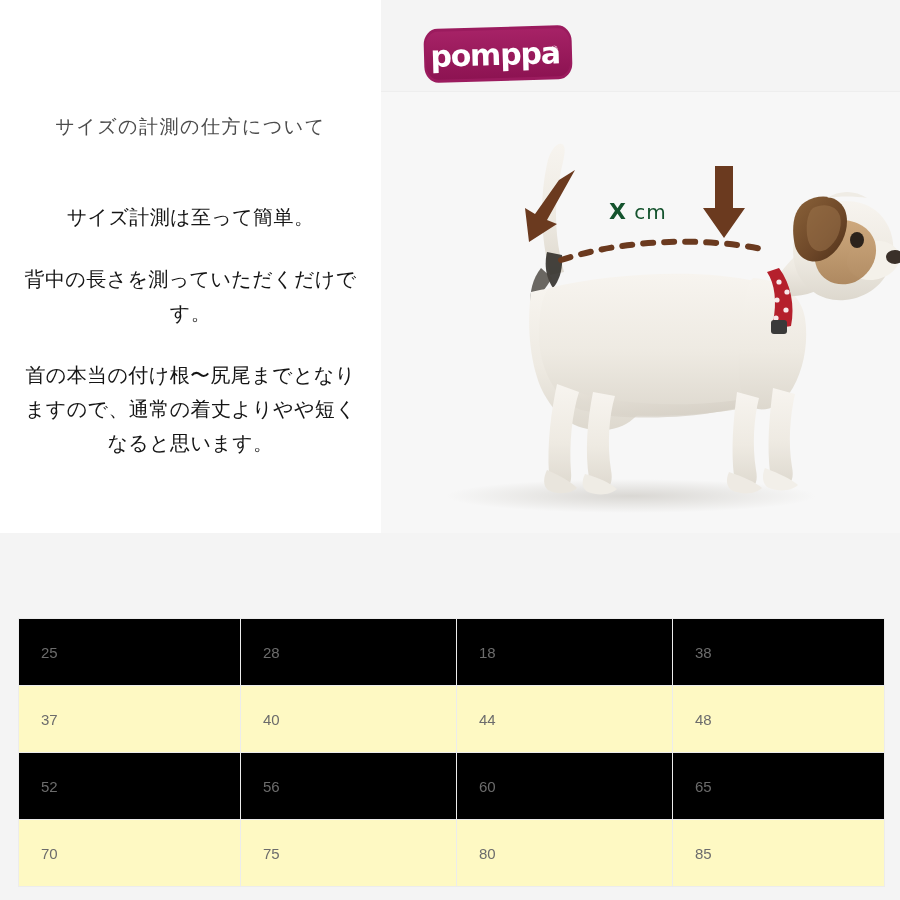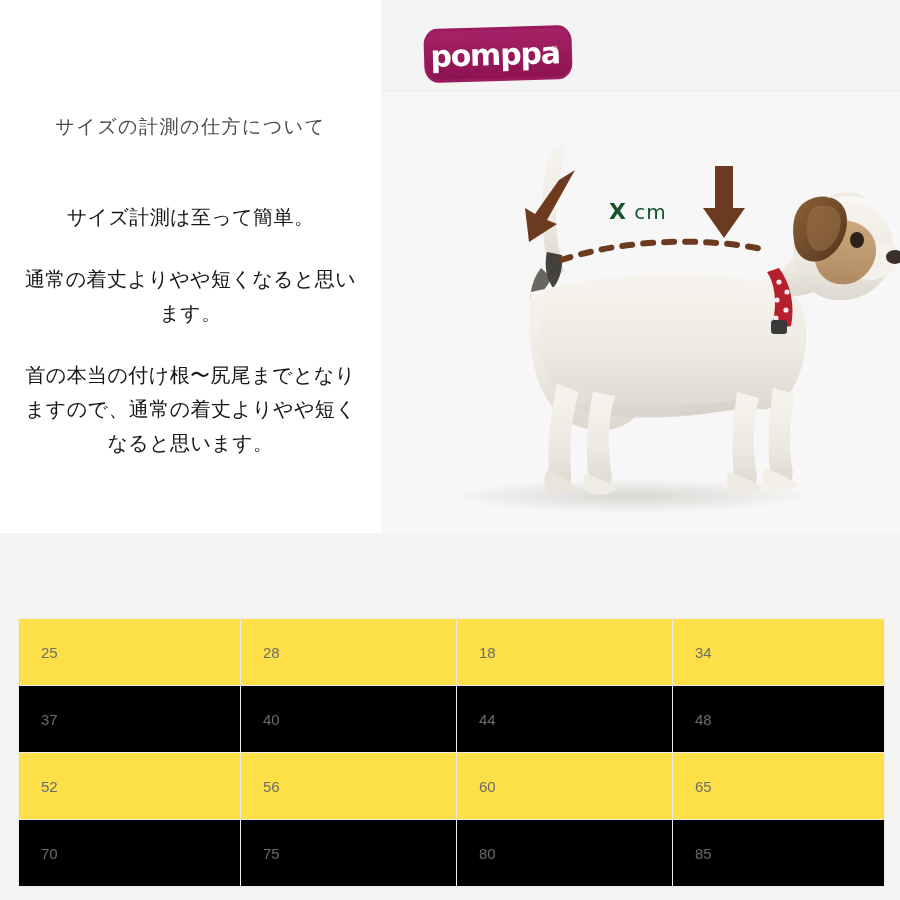--- a/index.html
+++ b/index.html
@@ -118,39 +118,39 @@
   }
   #size-table td{
     height:66px;
     padding:0 0 0 22px;
     font-size:15px;
     color:#6c6c6c;
     border:1px solid #ececec;
     font-family:"Liberation Sans",sans-serif;
     vertical-align:middle;
   }
-  #size-table tr.odd td{background:#fde047;}
-  #size-table tr.even td{background:#000000;}
+  #size-table tr.odd td{background:#000000;}
+  #size-table tr.even td{background:#fef9c3;}
 </style>
 </head>
 <body>
 
 <div id="top-section">
 
   <div id="logo-wrap">
     <div id="logo-plate"></div>
     <div id="logo-text">pomppa</div>
     <div id="logo-reg">®</div>
   </div>
 
   <div id="text-panel">
     <div id="heading">サイズの計測の仕方について</div>
     <div id="body-copy">
       <p>サイズ計測は至って簡単。</p>
-      <p>通常の着丈よりやや短くなると思います。</p>
+      <p>背中の長さを測っていただくだけです。</p>
       <p>首の本当の付け根〜尻尾までとなりますので、通常の着丈よりやや短くなると思います。</p>
     </div>
   </div>
 
   <div id="photo-panel">
     <svg id="dog-svg" width="519" height="442" viewBox="0 0 519 442">
       <defs>
         <linearGradient id="furLight" x1="0" y1="0" x2="0" y2="1">
           <stop offset="0%" stop-color="#f7f4ef"></stop>
           <stop offset="55%" stop-color="#eeeae2"></stop>
@@ -269,21 +269,21 @@
     <col style="width:222px">
       <col style="width:216px">
       <col style="width:216px">
       <col style="width:212px">
   </colgroup>
   <tbody>
     <tr class="odd">
       <td>25</td>
       <td>28</td>
       <td>18</td>
-      <td>34</td>
+      <td>38</td>
     </tr>
     <tr class="even">
       <td>37</td>
       <td>40</td>
       <td>44</td>
       <td>48</td>
     </tr>
     <tr class="odd">
       <td>52</td>
       <td>56</td>

